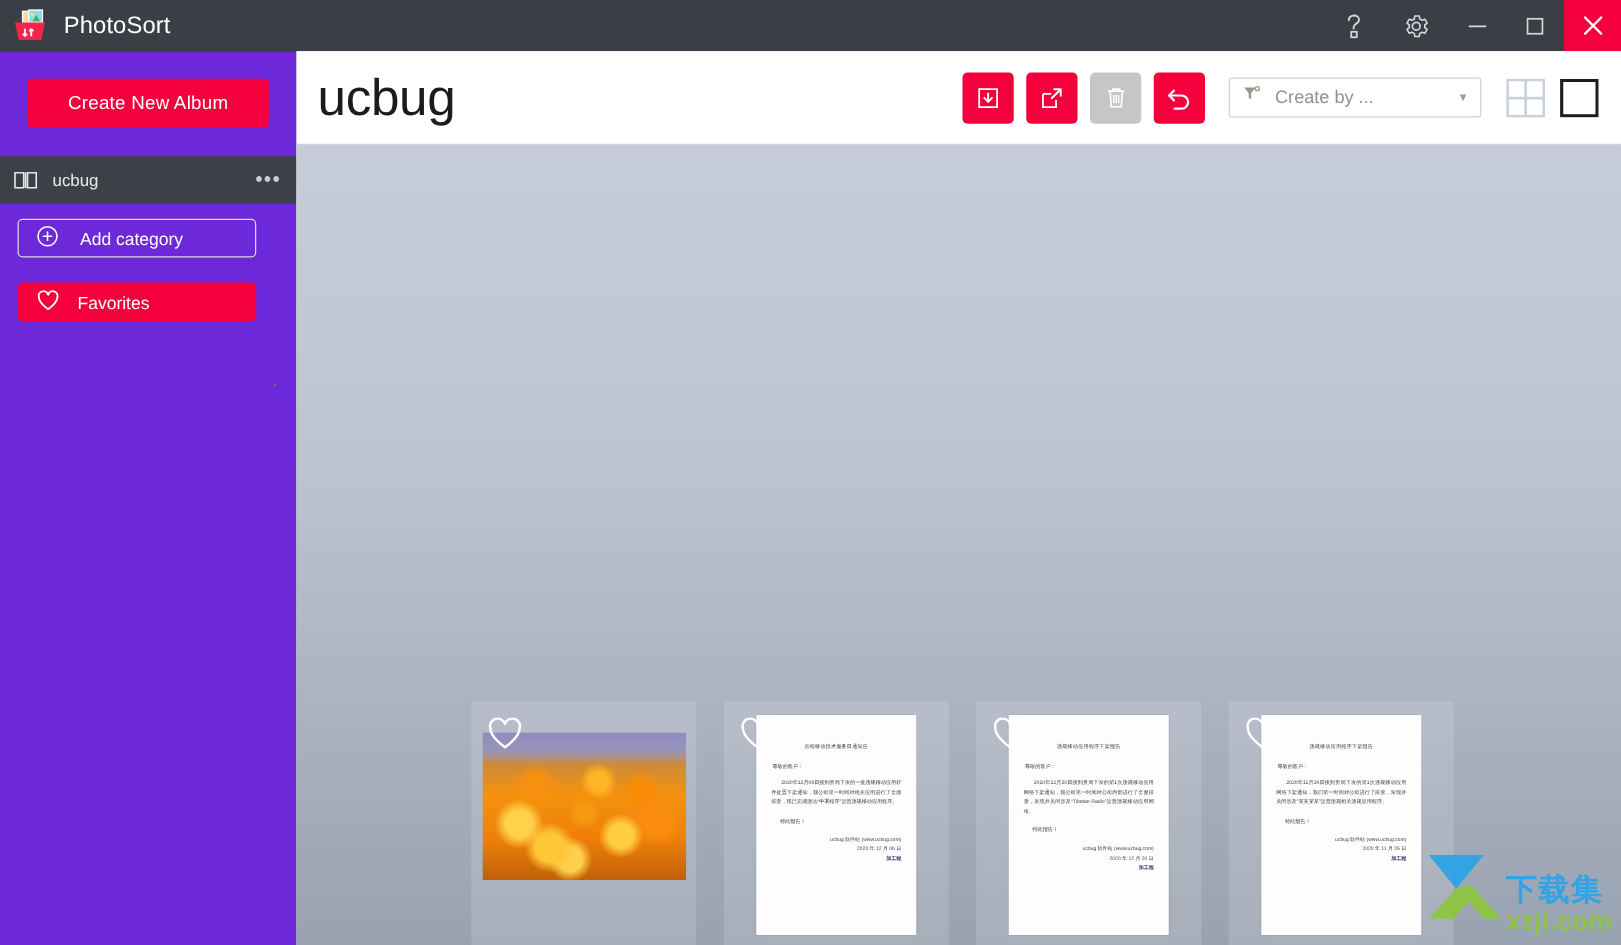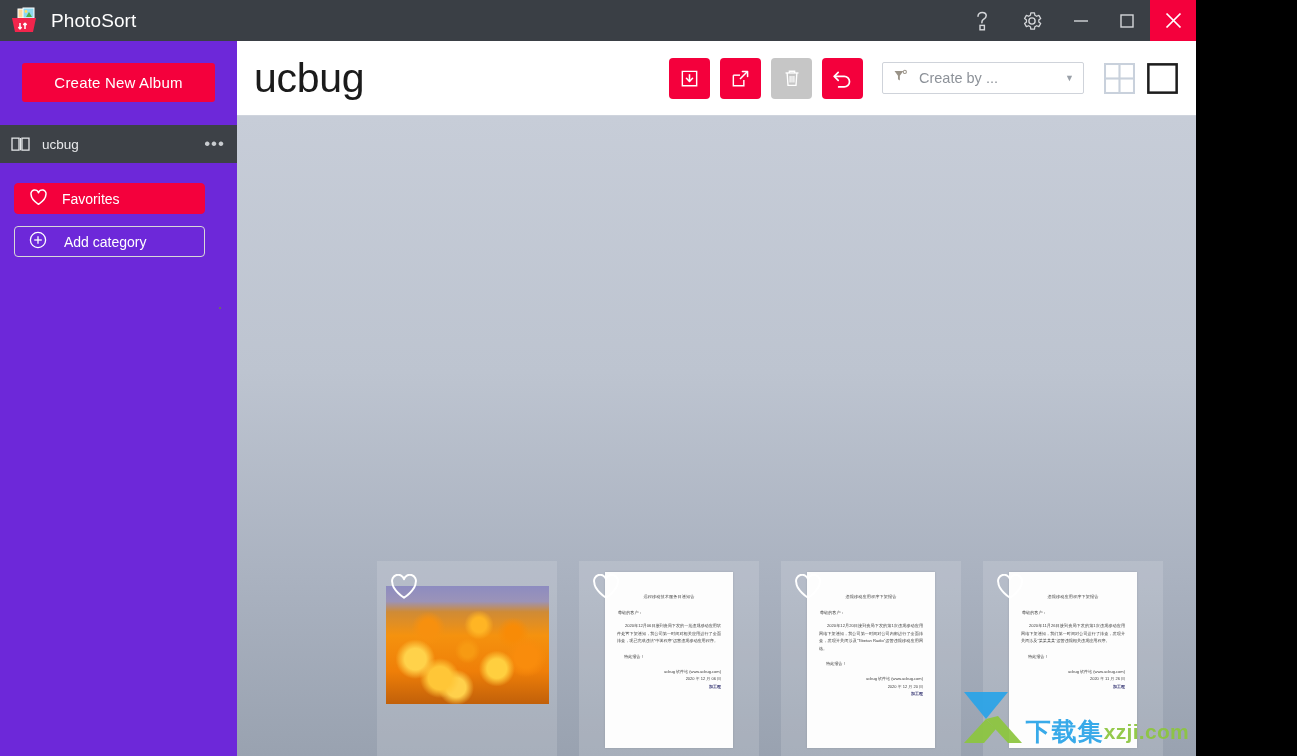--- a/index.html
+++ b/index.html
@@ -2,21 +2,21 @@
 <html><head>
 <meta charset="utf-8">
 <style>
   * { box-sizing: border-box; margin: 0; padding: 0; }
   html, body {
     width: 1297px; height: 756px;
     overflow: hidden;
     font-family: "Liberation Sans", sans-serif;
     background: #000;
   }
-  .app { position: relative; width: 1196px; height: 756px; display: flex; flex-direction: column; }
+  .app { position: relative; width: 1297px; height: 756px; display: flex; flex-direction: column; }
 
   
   .titlebar {
     height: 41px; background: #3a3f45;
     display: flex; align-items: center; flex: 0 0 41px;
   }
   .title-left { display: flex; align-items: center; padding-left: 9px; }
   .app-logo { width: 30px; height: 30px; position: relative; }
   .app-title {
     color: #ffffff; font-size: 19px; margin-left: 12px;
@@ -155,21 +155,21 @@
     margin: 9px 12px 0 0; text-align: right; font-size: 4px;
     color: #3c3c3c; line-height: 1.9;
   }
   .doc-sign .stamp { color: #2f2f6e; font-weight: bold; }
 
   
   .watermark {
     position: absolute; right: 7px; bottom: 8px; z-index: 8;
     display: flex; align-items: center; opacity: .93;
   }
-  .wm-text { margin-left: 4px; display: flex; flex-direction: row; line-height: 1; margin-top: 29px; }
+  .wm-text { margin-left: 4px; display: flex; flex-direction: column; line-height: 1; margin-top: 29px; }
   .wm-cn { color: #2aa4e8; font-size: 25px; font-weight: bold; letter-spacing: 1px; }
   .wm-en { color: #8dc63f; font-size: 21px; font-weight: bold; letter-spacing: .3px; margin-top: 2px; }
 </style>
 </head>
 <body>
 
 <div class="app">
 
   <div class="titlebar">
     <div class="title-left">
@@ -229,38 +229,38 @@
           <svg width="19" height="16" viewBox="0 0 19 16">
             <path d="M1 2.2h7v12H1z" stroke="#e5e7ea" stroke-width="1.3" fill="none"></path>
             <path d="M11 2.2h7v12h-7z" stroke="#e5e7ea" stroke-width="1.3" fill="none"></path>
             <line x1="9.5" y1="2" x2="9.5" y2="14.3" stroke="#e5e7ea" stroke-width="1.3"></line>
           </svg>
         </span>
         <span class="album-name">ucbug</span>
         <span class="album-dots">•••</span>
       </div>
 
-      <div class="cat-btn cat-fav">
-        <span>
-          <svg width="19" height="17" viewBox="0 0 20 18">
-            <path d="M10 16.2S2.2 11 2.2 6.1A4 4 0 0110 4a4 4 0 017.8 2.1c0 4.9-7.8 10.1-7.8 10.1z" stroke="#fff" stroke-width="1.6" fill="none" stroke-linejoin="round"></path>
-          </svg>
-        </span>
-        <span class="cat-label">Favorites</span>
-      </div>
-
       <div class="cat-btn cat-add">
         <span>
           <svg width="18" height="18" viewBox="0 0 18 18">
             <circle cx="9" cy="9" r="7.6" stroke="#fff" stroke-width="1.3" fill="none"></circle>
             <line x1="9" y1="5.2" x2="9" y2="12.8" stroke="#fff" stroke-width="1.3"></line>
             <line x1="5.2" y1="9" x2="12.8" y2="9" stroke="#fff" stroke-width="1.3"></line>
           </svg>
         </span>
         <span class="cat-label">Add category</span>
+      </div>
+
+      <div class="cat-btn cat-fav">
+        <span>
+          <svg width="19" height="17" viewBox="0 0 20 18">
+            <path d="M10 16.2S2.2 11 2.2 6.1A4 4 0 0110 4a4 4 0 017.8 2.1c0 4.9-7.8 10.1-7.8 10.1z" stroke="#fff" stroke-width="1.6" fill="none" stroke-linejoin="round"></path>
+          </svg>
+        </span>
+        <span class="cat-label">Favorites</span>
       </div>
 
       <div class="resize-dot"></div>
     </div>
 
     <div class="main">
 
       <div class="header">
         <h1 class="page-title">ucbug</h1>
         <div class="hdr-spacer"></div>

